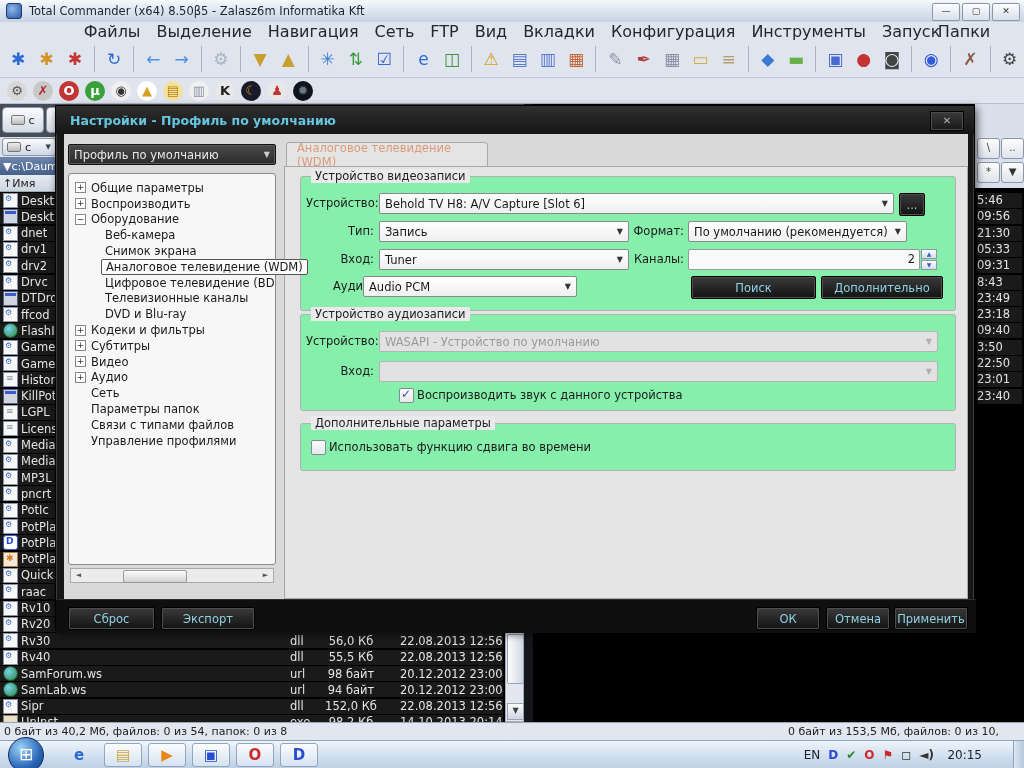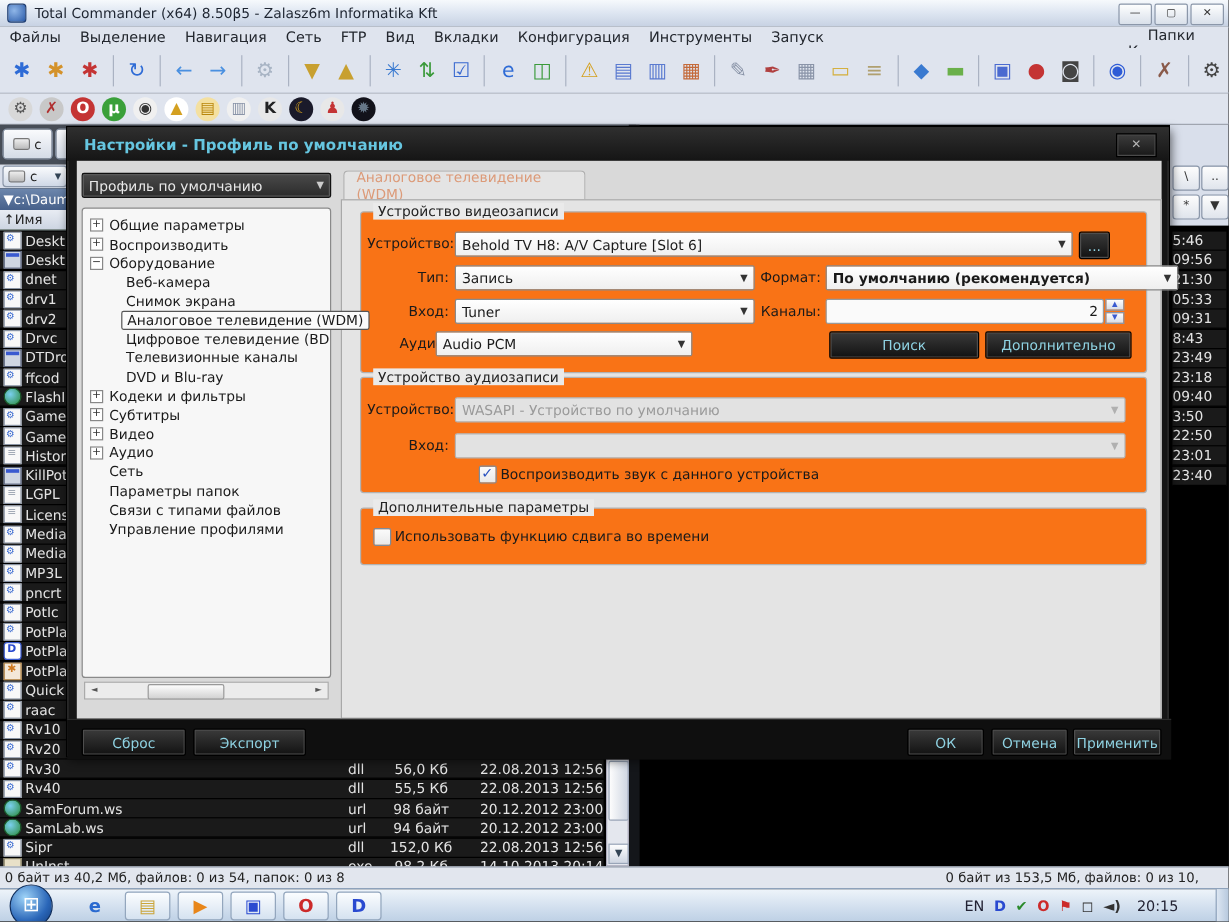--- a/index.html
+++ b/index.html
@@ -9,21 +9,21 @@
   
   .titlebar{left:0;top:0;width:1024px;height:22px;
     background:linear-gradient(#f6f9fc,#dde5f1 50%,#c7d2e3);border-bottom:1px solid #9aa7ba;
     display:flex;align-items:center;font-size:11.5px;color:#1d2430;}
   .appicon{width:14px;height:14px;margin:0 7px 0 6px;border-radius:3px;
     background:radial-gradient(circle at 35% 35%,#8fb6e8,#2a5aa8);border:1px solid #1d3c70;}
   .wbtns{position:absolute;right:4px;top:3px;display:flex;gap:2px;}
   .wbtn{width:26px;height:16px;background:linear-gradient(#fdfefe,#d9e0ea);
     border:1px solid #8b97a9;border-radius:2px;font-size:9px;line-height:15px;text-align:center;color:#333;}
   .menubar{left:0;top:22px;width:1024px;height:18px;background:#dfe4ee;
-    display:flex;align-items:center;font-size:12px;color:#23272e;}
+    display:flex;align-items:center;font-size:16px;color:#23272e;justify-content:center;}
   .menubar .mi{padding:0 8px;}
   .menu-right{position:absolute;right:4px;top:0;height:18px;display:flex;align-items:center;flex-direction:column;}
   
   .toolbar1{left:0;top:40px;width:1024px;height:38px;background:#dfe4ee;border-bottom:1px solid #c2c9d6;
     display:flex;align-items:center;padding-left:4px;box-sizing:border-box;}
   .toolbar2{left:0;top:78px;width:1024px;height:26px;background:#dfe4ee;border-bottom:1px solid #b7bfcd;
     display:flex;align-items:center;padding-left:4px;box-sizing:border-box;}
   .tbtn{width:26px;height:26px;margin:0 2px;display:flex;align-items:center;justify-content:center;
     font-size:17px;border-radius:3px;}
   .toolbar2 .tbtn{width:22px;height:22px;font-size:14px;}
@@ -115,21 +115,21 @@
   .tindent0{margin-left:22px;} .tindent1{margin-left:36px;}
   .tlabel.sel{position:relative;z-index:5;background:#fafafa;border:1px solid #555;border-radius:2px;
     padding:0 4px;margin-left:32px;}
   .hscroll{position:absolute;left:14px;top:462px;width:204px;height:15px;background:#ececec;border:1px solid #aaa;box-sizing:border-box;}
   .hthumb{position:absolute;left:52px;top:1px;width:62px;height:11px;background:linear-gradient(#fdfdfd,#d2d2d2);border:1px solid #999;border-radius:2px;}
   .harrow{position:absolute;top:1px;width:13px;height:11px;font-size:7px;text-align:center;line-height:11px;color:#555;}
   .tab{position:absolute;left:230px;top:36px;width:202px;height:25px;background:#e4e4e4;
     border:1px solid #a8a8a8;border-bottom:none;border-radius:4px 4px 0 0;
     font-size:11.5px;color:#dc9a78;display:flex;align-items:center;padding-left:10px;box-sizing:border-box;}
   .panel{position:absolute;left:228px;top:60px;width:684px;height:433px;background:#e4e4e4;border:1px solid #a8a8a8;box-sizing:border-box;}
-  .group{position:absolute;border:1px solid #b2b2b2;border-radius:3px;background:#f97316;text-decoration:underline;}
+  .group{position:absolute;border:1px solid #b2b2b2;border-radius:3px;background:#86efac;text-decoration:underline;}
   .gtitle{position:absolute;top:-8px;left:10px;background:#eaeaea;padding:0 4px;font-size:11.5px;color:#222;}
   .dlabel{position:absolute;font-size:11.5px;color:#1a1a1a;text-align:right;line-height:21px;}
   .darkbtn{position:absolute;height:21px;background:linear-gradient(#3a3a3a,#121212);border:1px solid #000;
     box-shadow:0 0 0 1px #4e4e4e inset;border-radius:2px;color:#8fd2e2;font-size:11.5px;
     display:flex;align-items:center;justify-content:center;}
   .spinfield{position:absolute;height:21px;background:#fafafa;border:1px solid #999;border-radius:2px;
     font-size:11.5px;color:#1a1a1a;text-align:right;padding:0 4px;box-sizing:border-box;line-height:19px;}
   .spinner{position:absolute;width:17px;height:21px;}
   .spinbtn{position:absolute;left:0;width:16px;height:10px;background:linear-gradient(#fdfdfd,#d8dde6);
     border:1px solid #8b97a9;box-sizing:border-box;font-size:6px;text-align:center;line-height:8px;color:#3a5ad0;}
@@ -560,21 +560,21 @@
     <div class="combo" style="left:323px;top:87px;width:515px;">
       <span>Behold TV H8: A/V Capture [Slot 6]</span>
     </div>
     <div class="darkbtn" style="left:843px;top:87px;width:24px;">...</div>
 
     <span class="dlabel" style="left:250px;top:115px;width:68px;">Тип:</span>
     <div class="combo" style="left:323px;top:115px;width:250px;">
       <span>Запись</span>
     </div>
     <span class="dlabel" style="left:560px;top:115px;width:68px;">Формат:</span>
-    <div class="combo" style="left:632px;top:115px;width:294px;font-weight:bold;">
+    <div class="combo" style="left:632px;top:115px;width:219px;">
       <span>По умолчанию (рекомендуется)</span>
     </div>
 
     <span class="dlabel" style="left:250px;top:143px;width:68px;">Вход:</span>
     <div class="combo" style="left:323px;top:143px;width:250px;">
       <span>Tuner</span>
     </div>
     <span class="dlabel" style="left:560px;top:143px;width:68px;">Каналы:</span>
     <div class="spinfield" style="left:632px;top:143px;width:232px;">2</div>
     <div class="spinner" style="left:865px;top:143px;">

